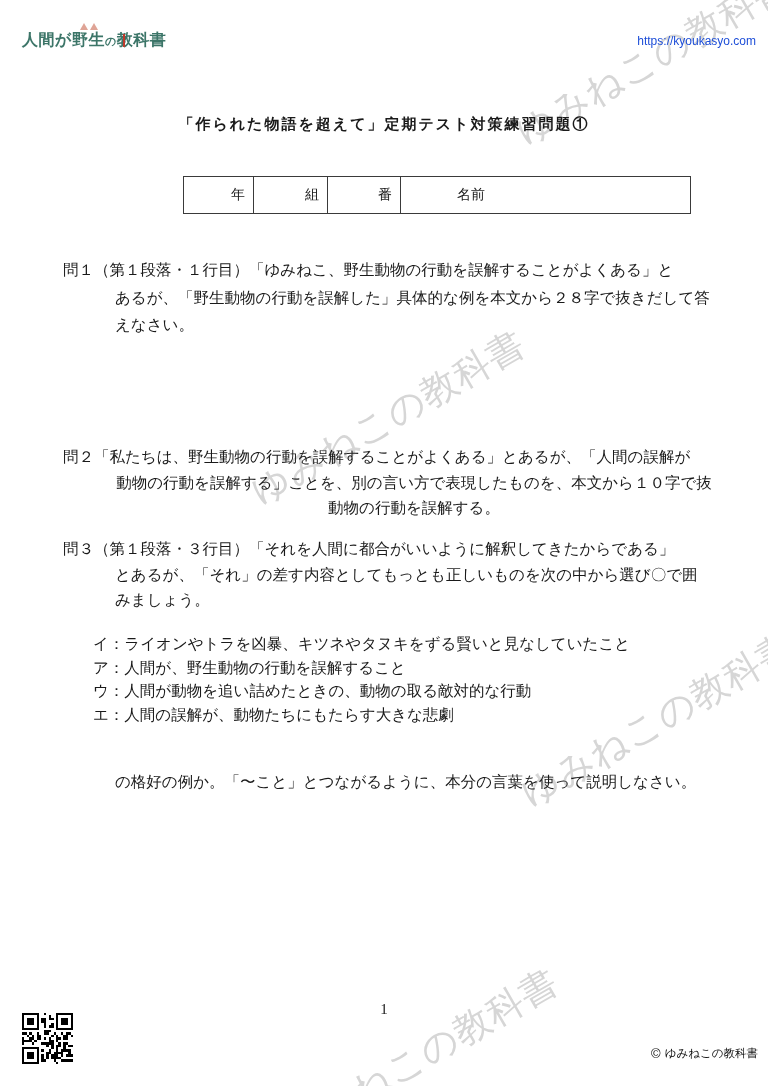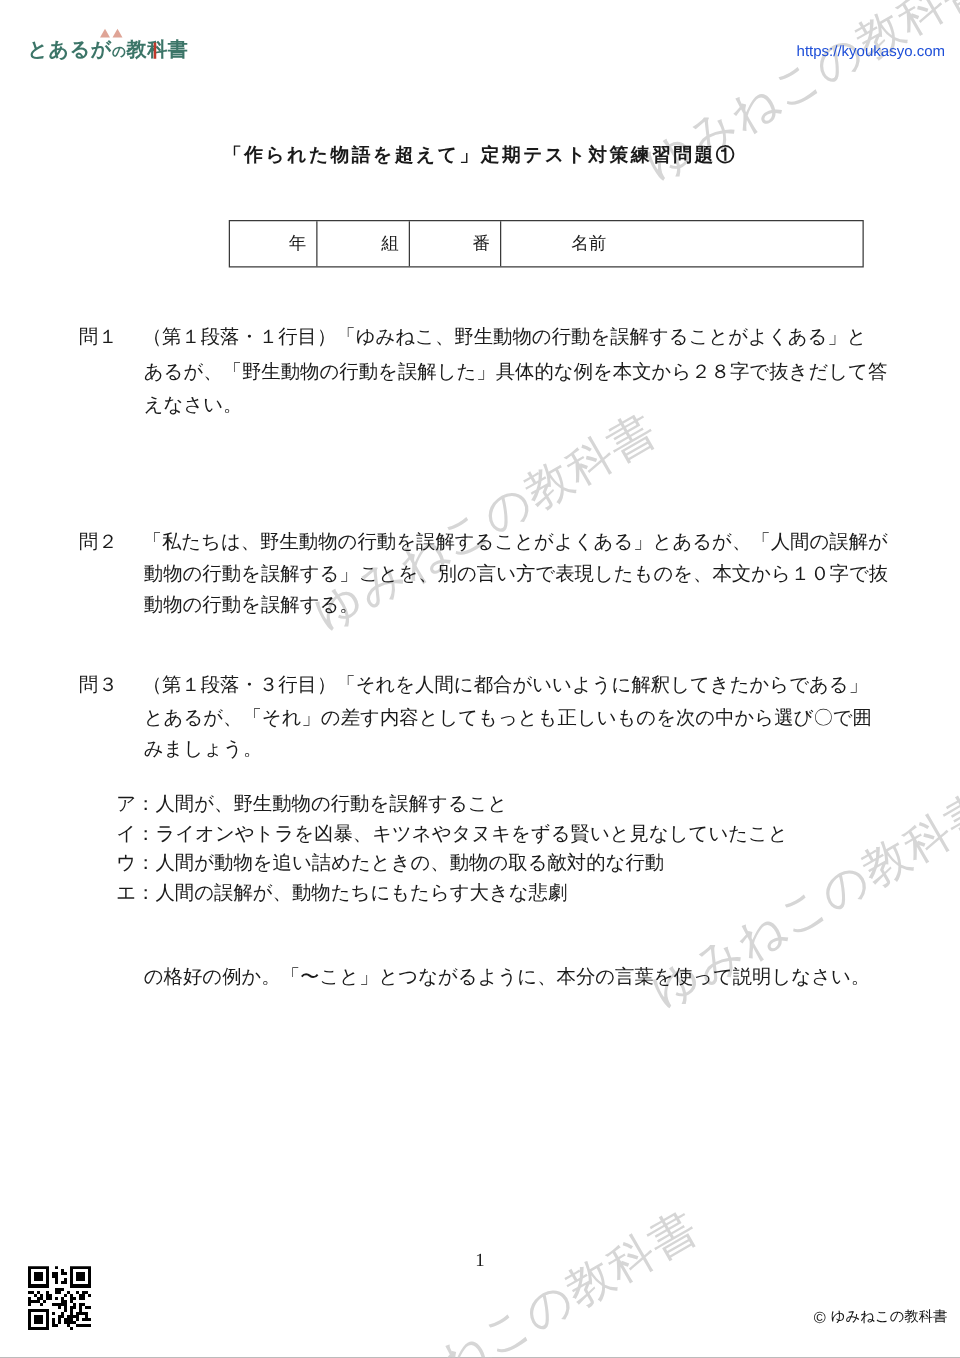--- a/index.html
+++ b/index.html
@@ -39,25 +39,25 @@
   }
   .nt-cell { display:flex; align-items:center; border-right:1.5px solid #3a3a3a; }
   .nt-cell:last-child { border-right:none;margin-left:48px; }
   .nt-year   { width:70px; justify-content:flex-end; padding-right:8px; }
   .nt-class  { width:74px; justify-content:flex-end; padding-right:8px; }
   .nt-number { width:73px; justify-content:flex-end; padding-right:8px; }
   .nt-name   { flex:1; justify-content:flex-start; padding-left:8px; }
   
   .question { position:absolute; left:63px; width:650px; z-index:1; font-size:15.5px; line-height:25.5px; }
   .q1 { top:256px; line-height:27.5px; }
-  .q2 { top:421px; }
+  .q2 { top:444px;text-align:center; }
   .q3 { top:536px; }
   .q4 { top:769px; }
   .q-first { display:flex; }
-  .q-label { flex:0 0 auto; margin-right:20px; white-space:nowrap; }
+  .q-label { flex:0 0 auto; white-space:nowrap; }
   .q-cont { padding-left:52px; }
   .choices { position:absolute; left:93px; top:632px; width:630px; z-index:1; font-size:15.5px; line-height:23.5px; }
   
   .page-number {
     position:absolute; left:0; top:1001px; width:100%; z-index:1;
     text-align:center; font-size:15px; font-family:"Liberation Serif", serif;
   }
   .qr { position:absolute; left:22px; top:1013px; width:51px; height:51px; z-index:1; }
   .copyright {
     position:absolute; right:10px; top:1046px; z-index:1;
@@ -73,21 +73,21 @@
   <span class="wm" style="left:255px; top:470px;">ゆみねこの教科書</span>
   <span class="wm" style="left:520px; top:110px;">ゆみねこの教科書</span>
   <span class="wm" style="left:525px; top:772px;">ゆみねこの教科書</span>
   <span class="wm" style="left:288px; top:1108px;">ゆみねこの教科書</span>
 
   <div class="logo">
     <div class="ears">
       <span class="ear"></span>
         <span class="ear"></span>
     </div>
-    <span class="logo-text"><span>とあるが</span><span class="no">の</span><span>教科書</span></span>
+    <span class="logo-text"><span>人間が野生</span><span class="no">の</span><span>教科書</span></span>
     <span class="logo-accent"></span>
   </div>
   <div class="site-url">https://kyoukasyo.com</div>
 
   <div class="title">「作られた物語を超えて」定期テスト対策練習問題①</div>
 
   <div class="name-table">
     <div class="nt-cell nt-year">
       <span>年</span>
     </div>
@@ -123,22 +123,22 @@
   <div class="question q3">
     <div class="q-first">
       <span class="q-label">問３</span>
       <span>（第１段落・３行目）「それを人間に都合がいいように解釈してきたからである」</span>
     </div>
     <div class="q-cont">とあるが、「それ」の差す内容としてもっとも正しいものを次の中から選び〇で囲</div>
     <div class="q-cont">みましょう。</div>
   </div>
 
   <div class="choices">
+    <div>イ：ライオンやトラを凶暴、キツネやタヌキをずる賢いと見なしていたこと</div>
     <div>ア：人間が、野生動物の行動を誤解すること</div>
-    <div>イ：ライオンやトラを凶暴、キツネやタヌキをずる賢いと見なしていたこと</div>
     <div>ウ：人間が動物を追い詰めたときの、動物の取る敵対的な行動</div>
     <div>エ：人間の誤解が、動物たちにもたらす大きな悲劇</div>
   </div>
 
   <div class="question q4">
     <div class="q-cont">の格好の例か。「〜こと」とつながるように、本分の言葉を使って説明しなさい。</div>
   </div>
 
   <div class="page-number">1</div>
   <div class="qr" id="qr"><svg viewBox="0 0 21 21" width="100%" height="100%" shape-rendering="crispEdges" fill="#000">

